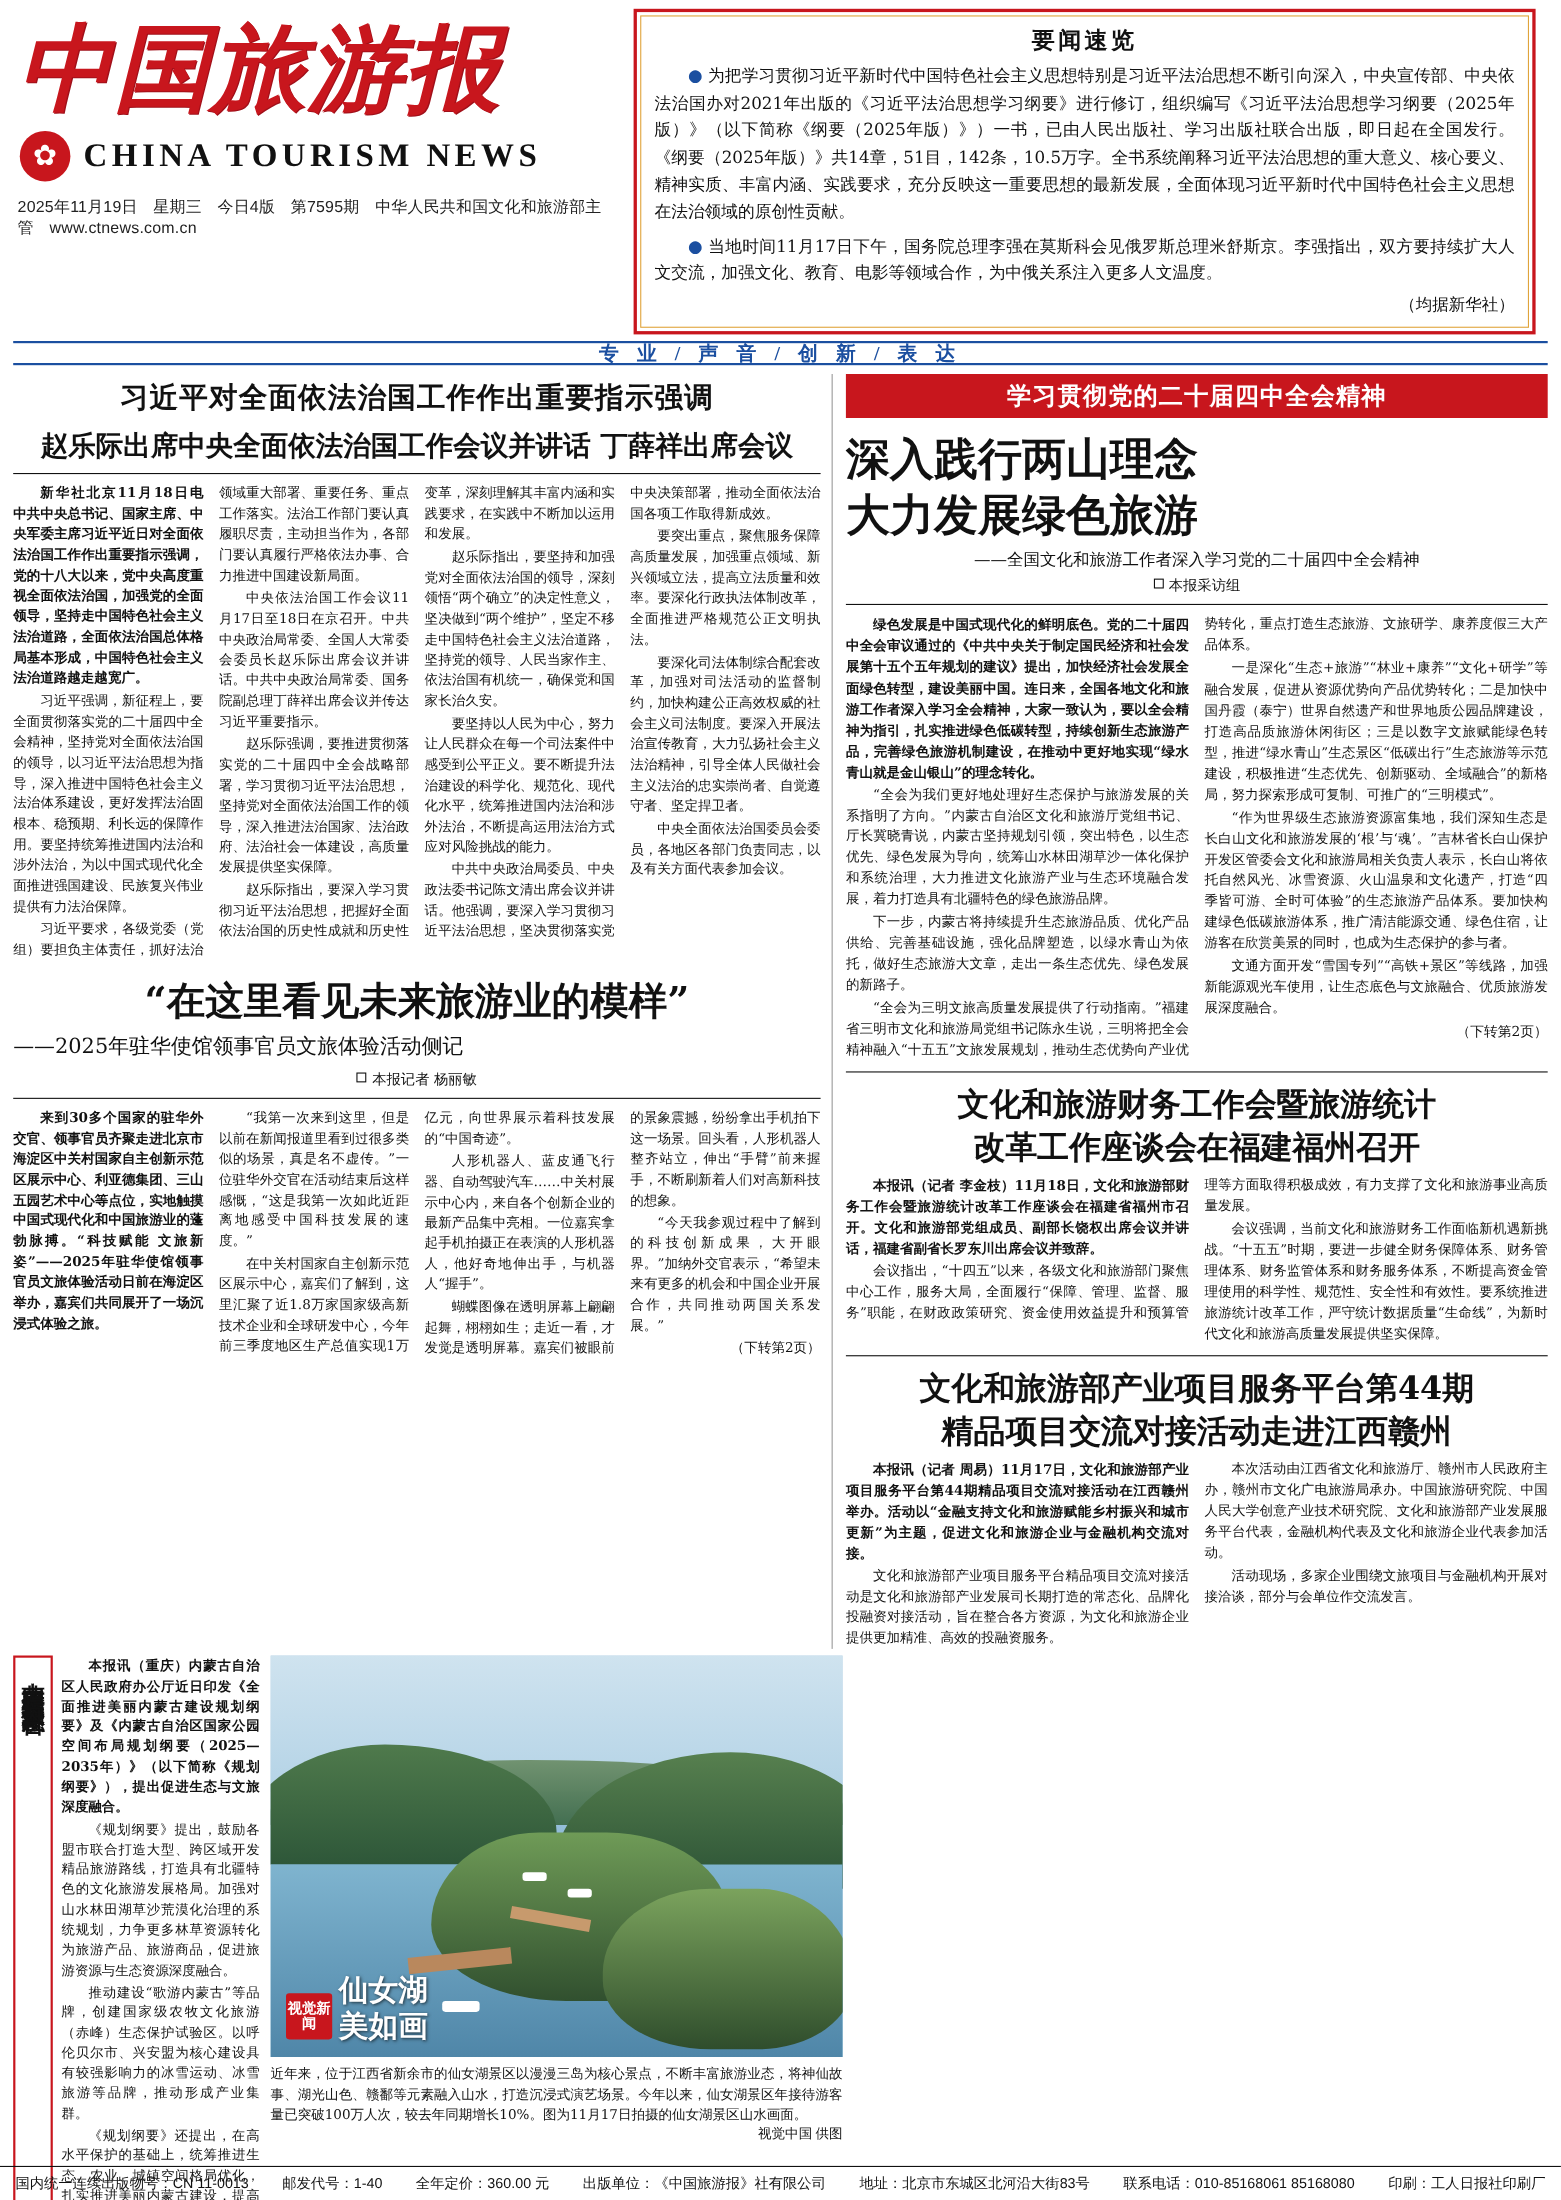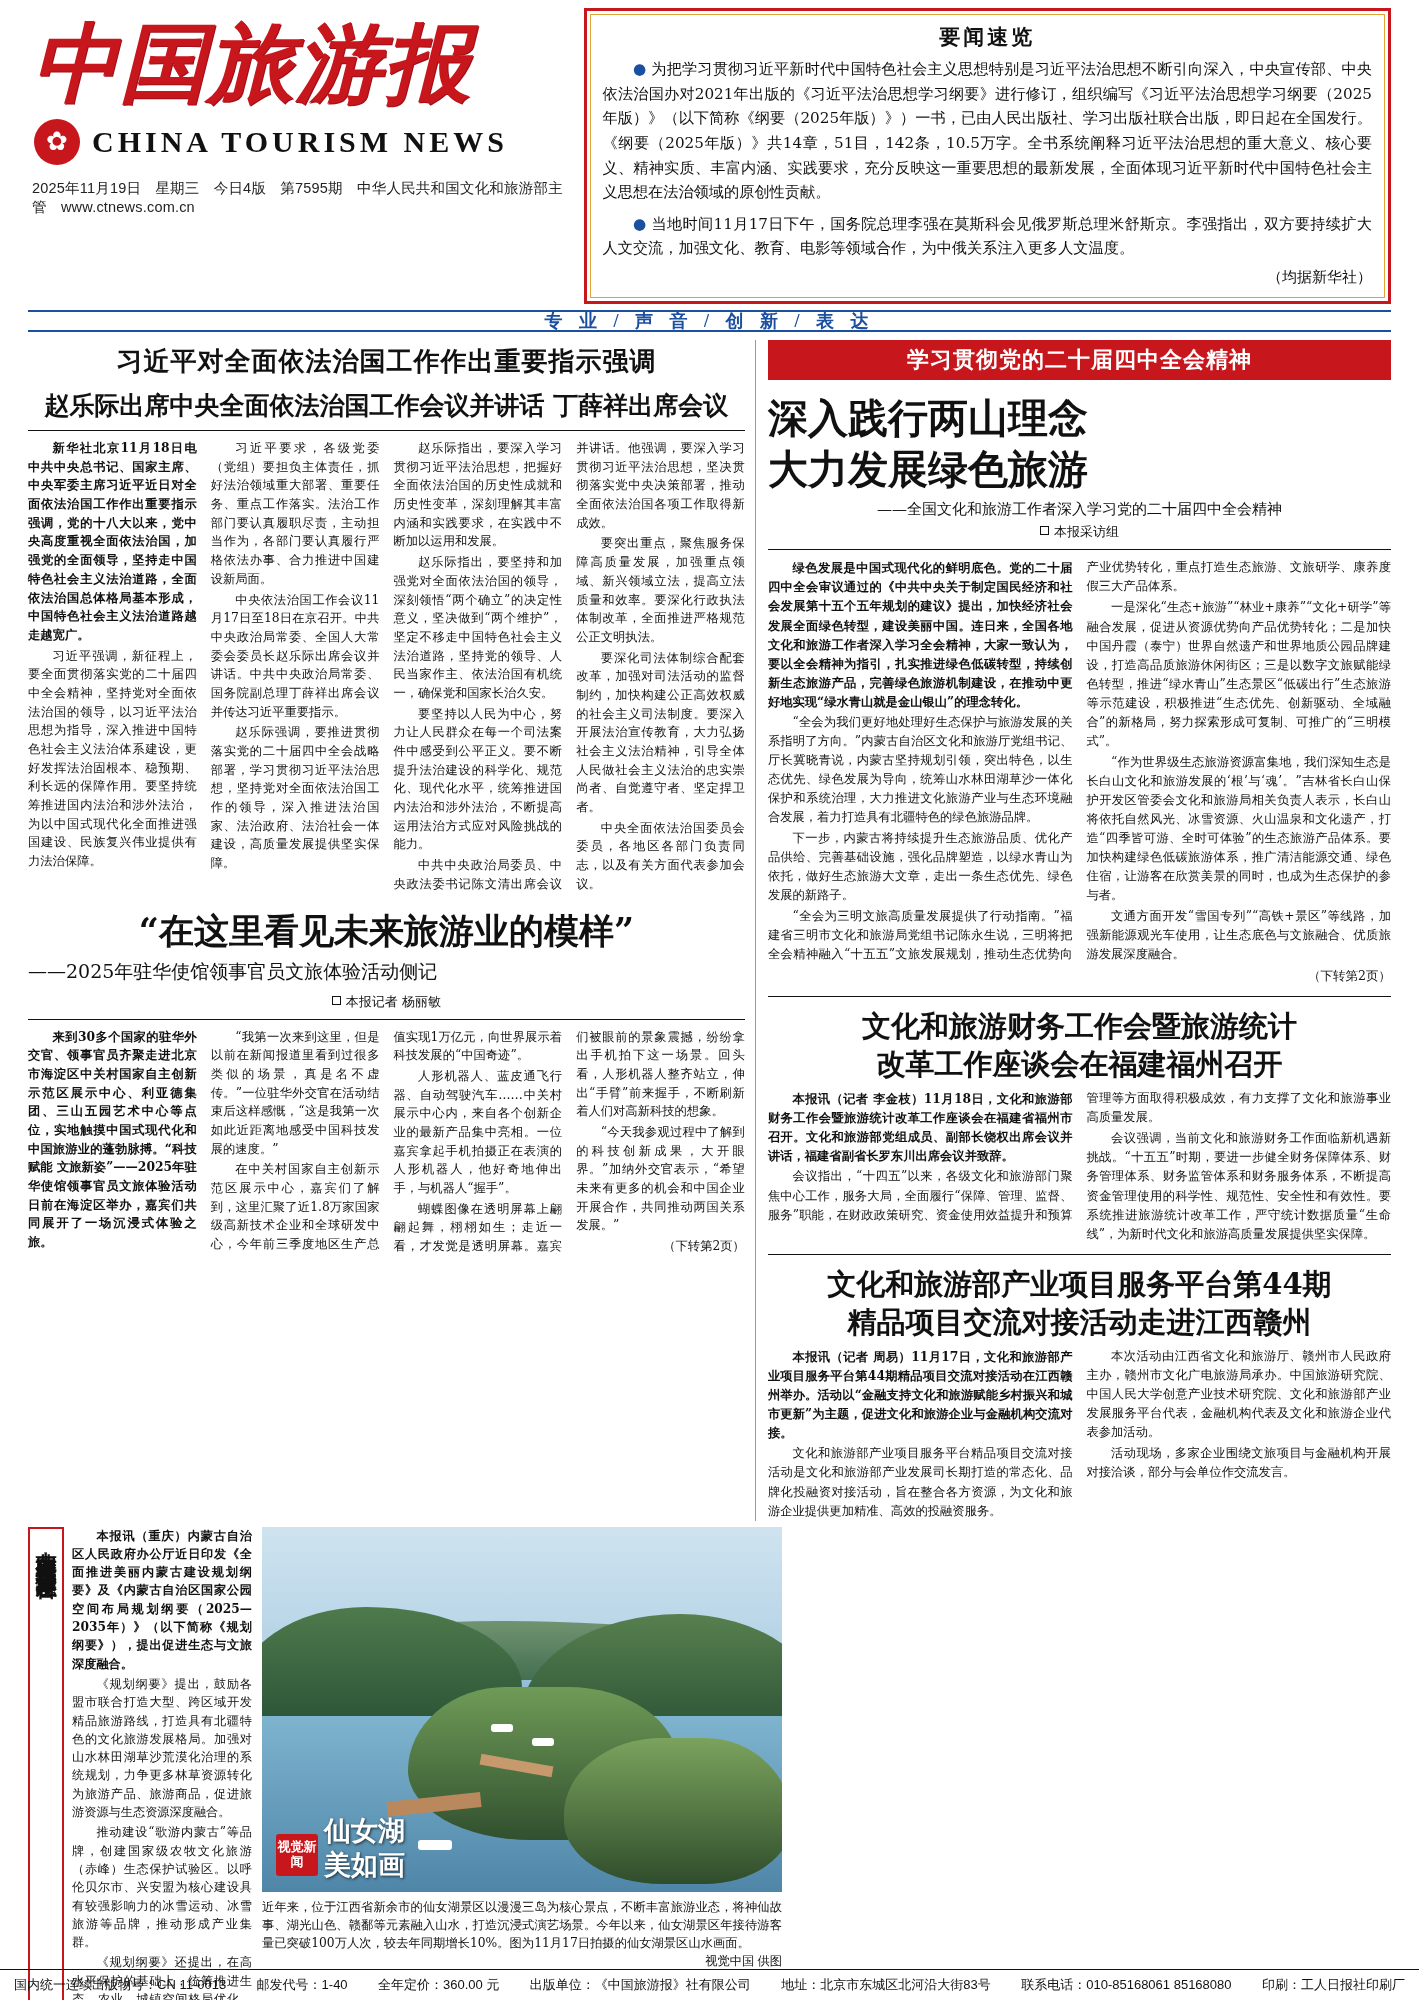--- a/index.html
+++ b/index.html
@@ -5,21 +5,21 @@
   * { box-sizing: border-box; }
   html, body { margin:0; padding:0; }
   body {
     width:1419px; height:2000px;
     background:#ffffff;
     font-family:"Liberation Serif", serif;
     color:#111;
     position:relative;
     overflow:hidden;
   }
-  .page { position:relative; width:1419px; height:2000px; padding:0 22px; }
+  .page { position:relative; width:1419px; height:2000px; padding:0 6px; }
 
   
   .masthead { display:flex; align-items:flex-start; padding:8px 6px 0 6px; }
   .mast-left { width:552px; position:relative; }
   .mast-title {
     font-family:"DejaVu Serif", serif;
     font-weight:bold;
     font-size:86px;
     color:#c8161d;
     letter-spacing:2px;

